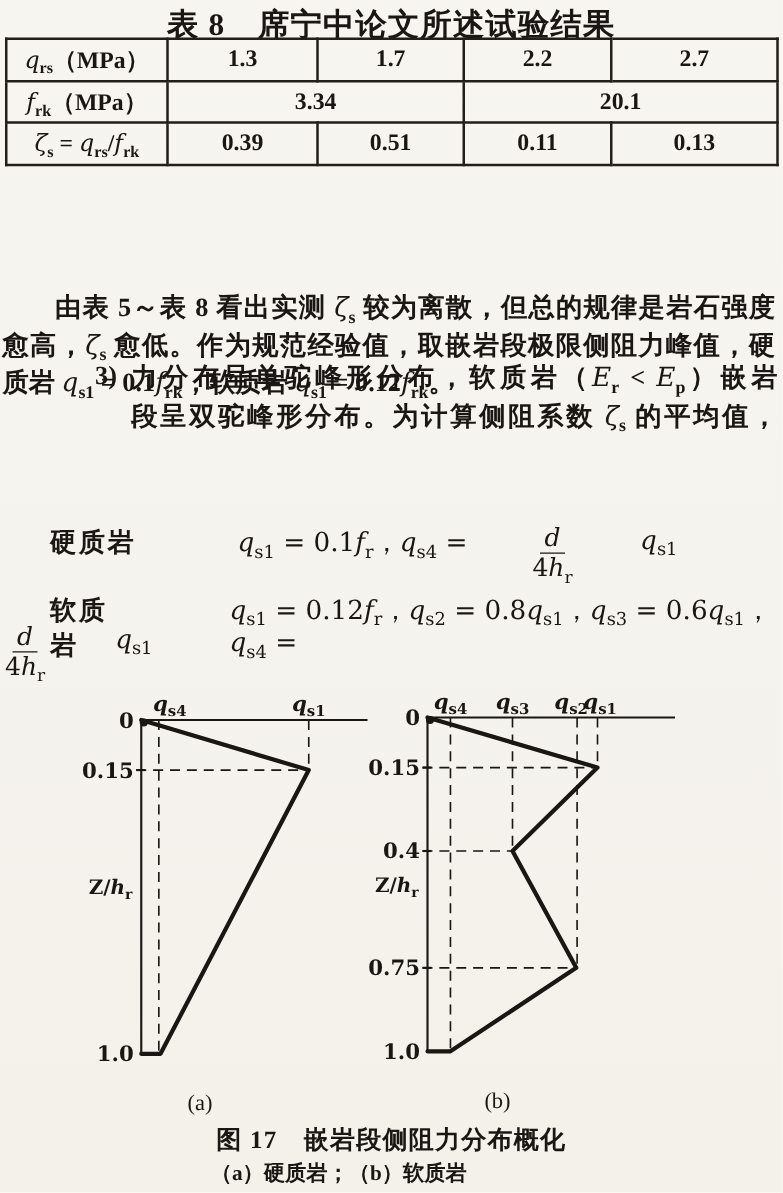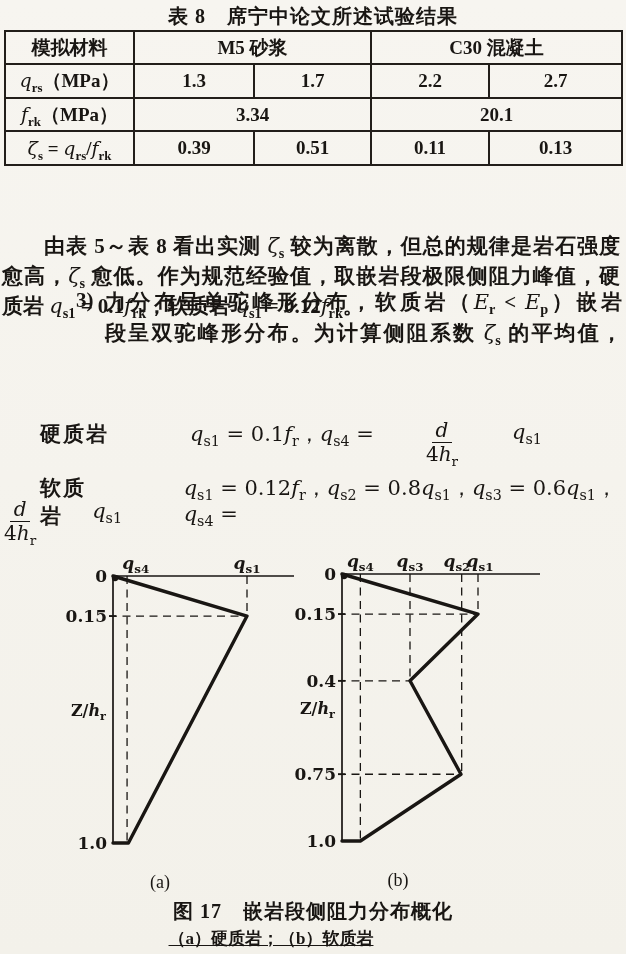--- a/index.html
+++ b/index.html
@@ -7,21 +7,21 @@
     width:626px;height:954px;position:relative;overflow:hidden;
     background:linear-gradient(#f7f5f0,#f3f1ea);
     color:#191613;
     font-family:"Liberation Serif","DejaVu Serif",serif;
     font-weight:600;
   }
   .abs{position:absolute;}
   .v{font-family:"DejaVu Serif",serif;font-style:italic;font-weight:500;}
   sub{font-size:68%;line-height:0;}
   
-  #tbl-title{left:0;top:3px;width:626px;text-align:center;font-size:20px;font-weight:bold;letter-spacing:1px;}
+  #tbl-title{left:0;top:3px;width:626px;text-align:center;font-size:25px;font-weight:bold;letter-spacing:1px;}
   
   #results-table{position:absolute;left:4px;top:30px;width:617px;border-collapse:collapse;table-layout:fixed;}
   #results-table td{
     border:2.4px solid #221e1a;text-align:center;vertical-align:middle;
     font-size:19px;padding:0;height:31px;overflow:hidden;white-space:nowrap;
   }
   
   .para{font-size:21px;line-height:30px;}
   .jline{display:block;text-align:justify;text-align-last:justify;}
   .nline{display:block;text-align:left;}
@@ -39,44 +39,39 @@
   .flc .math{margin-left:4px;}
   .frac{display:inline-flex;flex-direction:column;align-items:center;margin:0 5px;font-family:"DejaVu Serif",serif;font-weight:500;line-height:1.05;vertical-align:middle;}
   .frac .num{display:block;padding:0 4px 1px;border-bottom:1.7px solid #191613;text-align:center;font-size:20px;}
   .frac .den{display:block;padding-top:1px;text-align:center;font-size:20px;}
   
   #charts{position:absolute;left:0;top:548px;}
   .sublab{font-size:18px;width:60px;text-align:center;font-weight:500;}
   #sub-a{left:130px;top:872px;}
   #sub-b{left:368px;top:870px;}
   #fig-caption{left:0;top:898px;width:626px;text-align:center;font-size:20px;font-weight:bold;letter-spacing:1px;}
-  #fig-subcaption{left:0;top:927px;width:542px;text-align:center;font-size:17px;text-decoration:underline;}
+  #fig-subcaption{left:0;top:927px;width:542px;text-align:center;font-size:17px;}
   .axis{stroke:#191613;stroke-width:1.7;fill:none;}
   .dash{stroke:#191613;stroke-width:1.3;stroke-dasharray:8 5.5;fill:none;}
   .profile{stroke:#191613;stroke-width:3.4;fill:none;stroke-linejoin:round;stroke-linecap:round;}
 </style>
 </head>
 <body>
 
 <div class="abs" id="tbl-title">表 8　席宁中论文所述试验结果</div>
 
 <table id="results-table">
   <colgroup>
       <col style="width:129px">
       <col style="width:120px">
       <col style="width:117px">
       <col style="width:118px">
       <col style="width:133px">
     </colgroup>
   <tbody>
-      <tr>
-    <td>模拟材料</td>
-    <td colspan="2">M5 砂浆</td>
-    <td colspan="2">C30 混凝土</td>
-  </tr>
   <tr style="height:34px;">
     <td><i class="v">q</i><sub>rs</sub>（MPa）</td>
     <td>1.3</td>
     <td>1.7</td>
     <td>2.2</td>
     <td>2.7</td>
   </tr>
   <tr style="height:33px;">
     <td><i class="v">f</i><sub>rk</sub>（MPa）</td>
     <td colspan="2">3.34</td>

